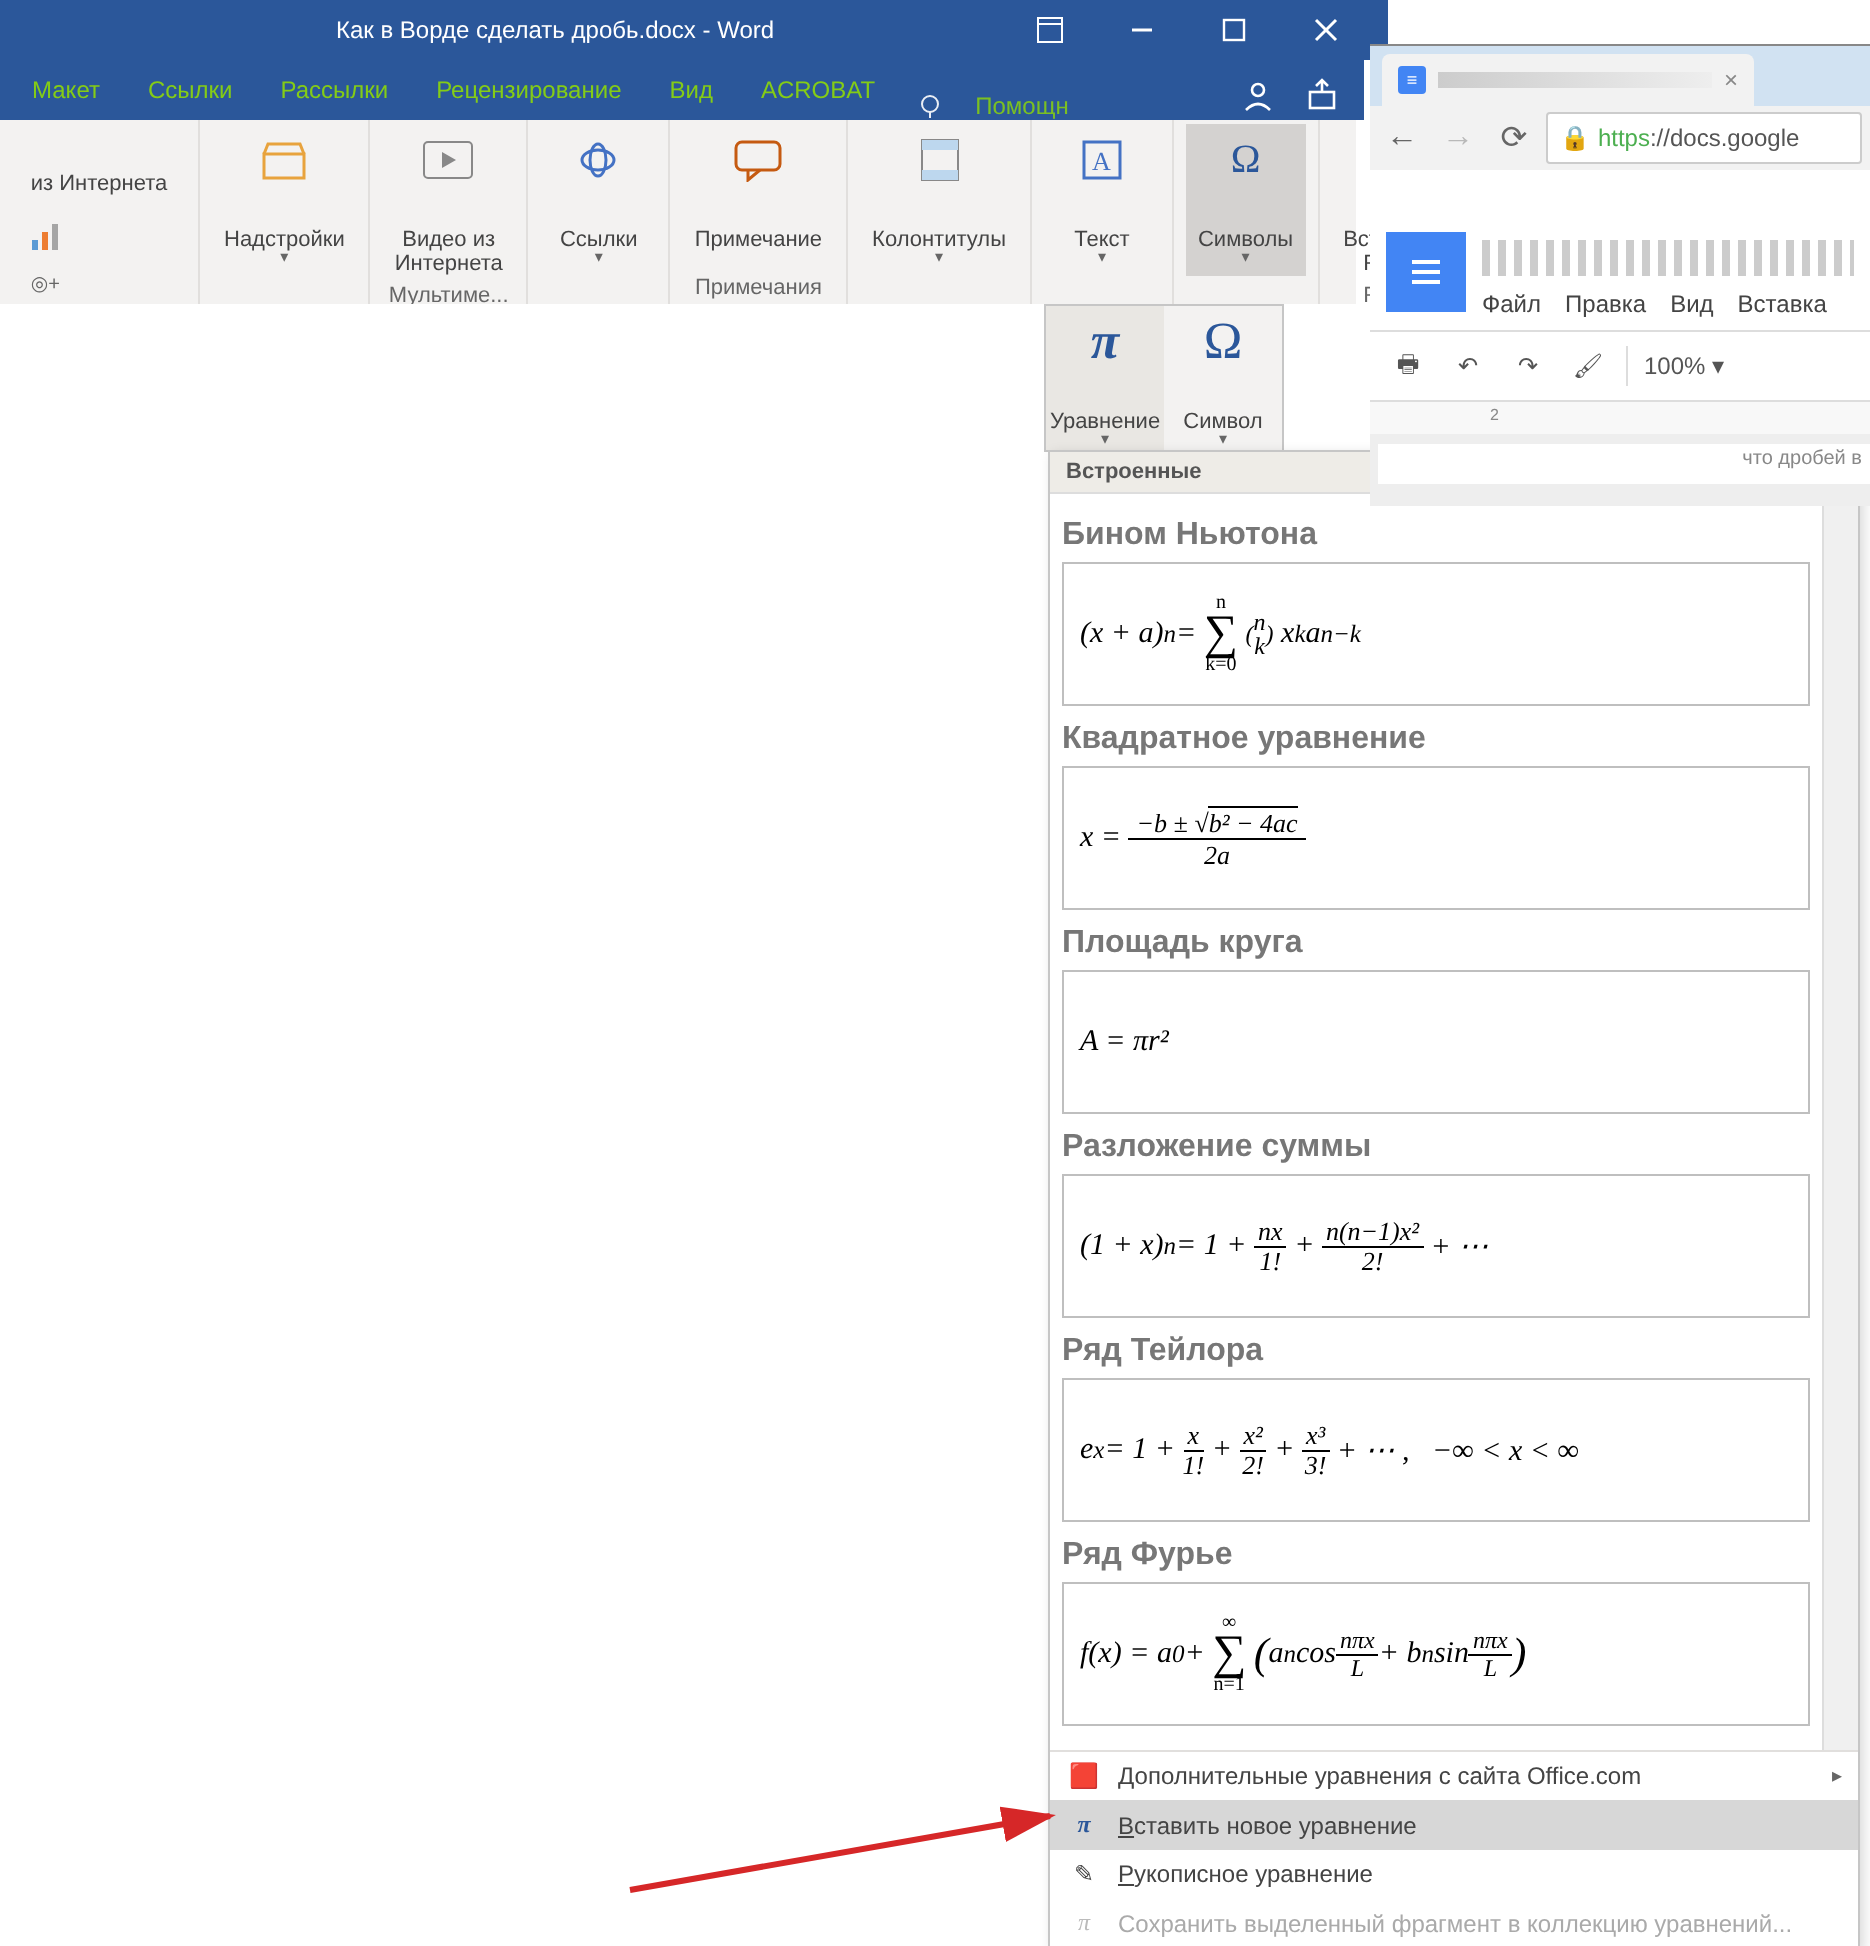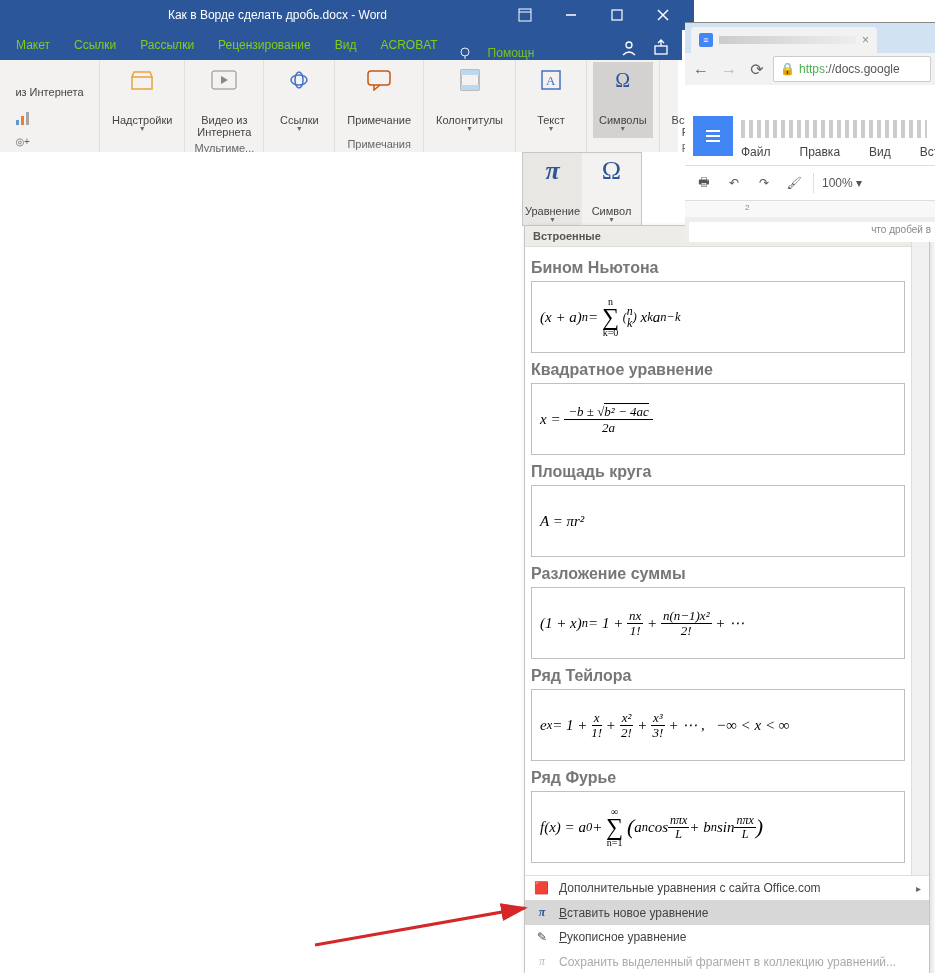--- a/index.html
+++ b/index.html
@@ -55,28 +55,28 @@
 .chrome-url .addr{flex:1;height:24px;border:1px solid #ccc;border-radius:2px;display:flex;align-items:center;padding:0 6px;font-size:12px;color:#4CAF50;background:#fff;overflow:hidden;white-space:nowrap}
 .chrome-url .addr .lock{color:#4CAF50;margin-right:4px}
 .chrome-url .addr .part2{color:#555}
 .chrome-bookmarks{height:24px;background:#f2f2f2;border-bottom:1px solid #ccc;display:flex;align-items:center;padding:0 6px;gap:10px;font-size:11px;color:#fff}
 .bm{display:flex;align-items:center;gap:4px;color:#fff;cursor:pointer}
 .bm .bi{width:14px;height:14px;border-radius:2px}
 .docs-toolbar{position:absolute;left:685px;top:108px;width:250px;background:#fff}
 .docs-header{height:55px;display:flex;align-items:center;padding:0 8px;gap:8px}
 .docs-header .menu-btn{width:40px;height:40px;background:#4285f4;display:flex;align-items:center;justify-content:center;cursor:pointer}
 .docs-header .doc-title{flex:1;height:18px;background:repeating-linear-gradient(90deg,#ccc,#ccc 4px,#fff 4px,#fff 8px);margin-top:-14px}
-.docs-menus{display:flex;gap:29px;font-size:12px;color:#444;margin-left:56px;margin-top:-18px;padding-bottom:6px}
+.docs-menus{display:flex;gap:12px;font-size:12px;color:#444;margin-left:56px;margin-top:-18px;padding-bottom:6px}
 .docs-menus span{cursor:pointer}
 .docs-tb{height:34px;border-top:1px solid #ddd;border-bottom:1px solid #ddd;display:flex;align-items:center;padding:0 8px;gap:8px;color:#555}
 .docs-tb .tbtn{cursor:pointer;width:22px;height:22px;display:flex;align-items:center;justify-content:center}
 .docs-tb .zoom{font-size:12px}
 .docs-ruler{height:16px;background:#f8f8f8;border-bottom:1px solid #eee;position:relative}
 .docs-ruler .mark{position:absolute;top:2px;font-size:8px;color:#888}
-.docs-page{background:#eee;padding:4px 0 0 4px}
+.docs-page{background:#eee;padding:4px 0 11px 4px}
 .docs-page .sheet{background:#fff;height:16px;font-size:10px;color:#888;padding:2px 4px;font-family:Arial;overflow:hidden;white-space:nowrap}
 
 .arrow-svg{position:absolute;left:310px;top:870px;pointer-events:none}
 
 .ul:first-letter{text-decoration:underline}
 </style>
 </head>
 <body>
 
 <div class="word-title">

